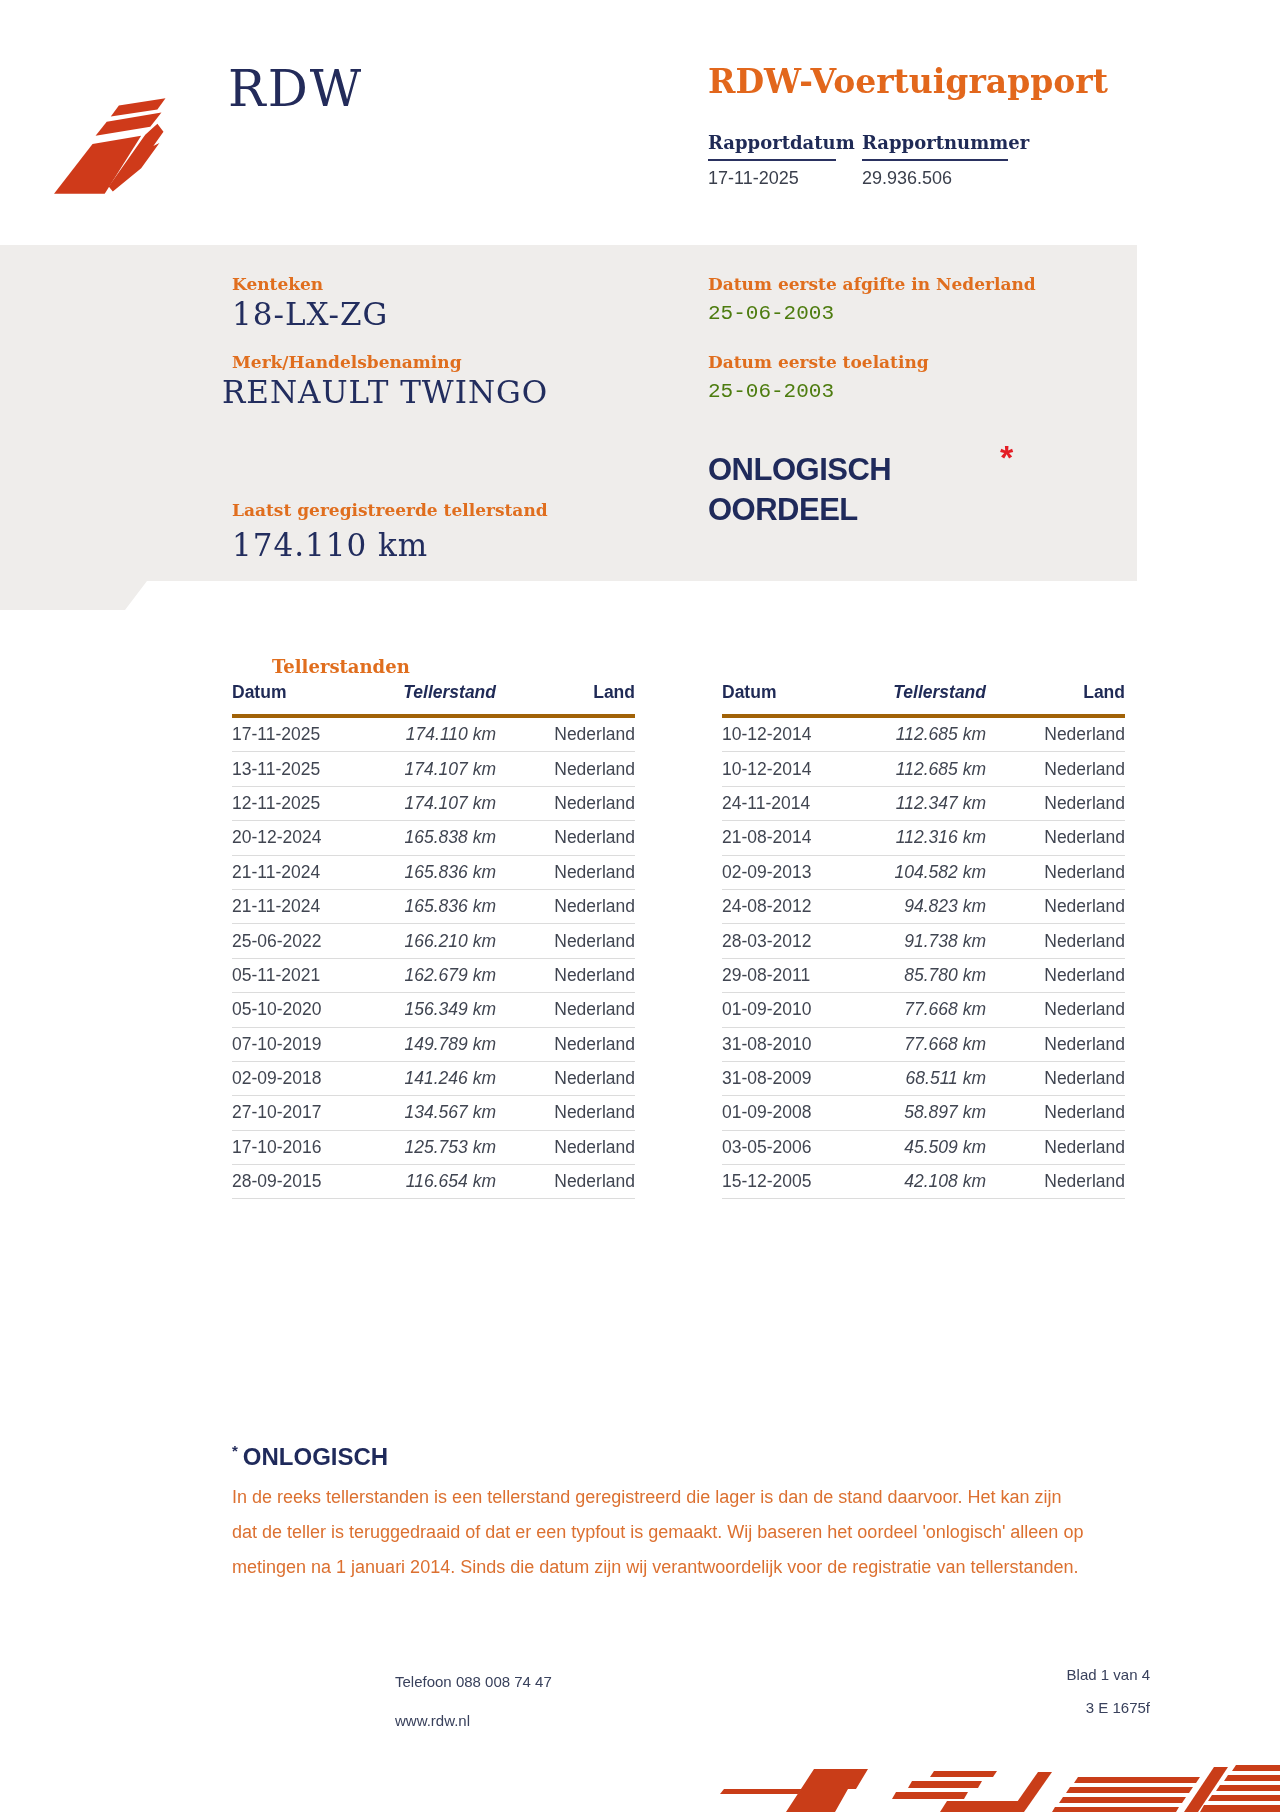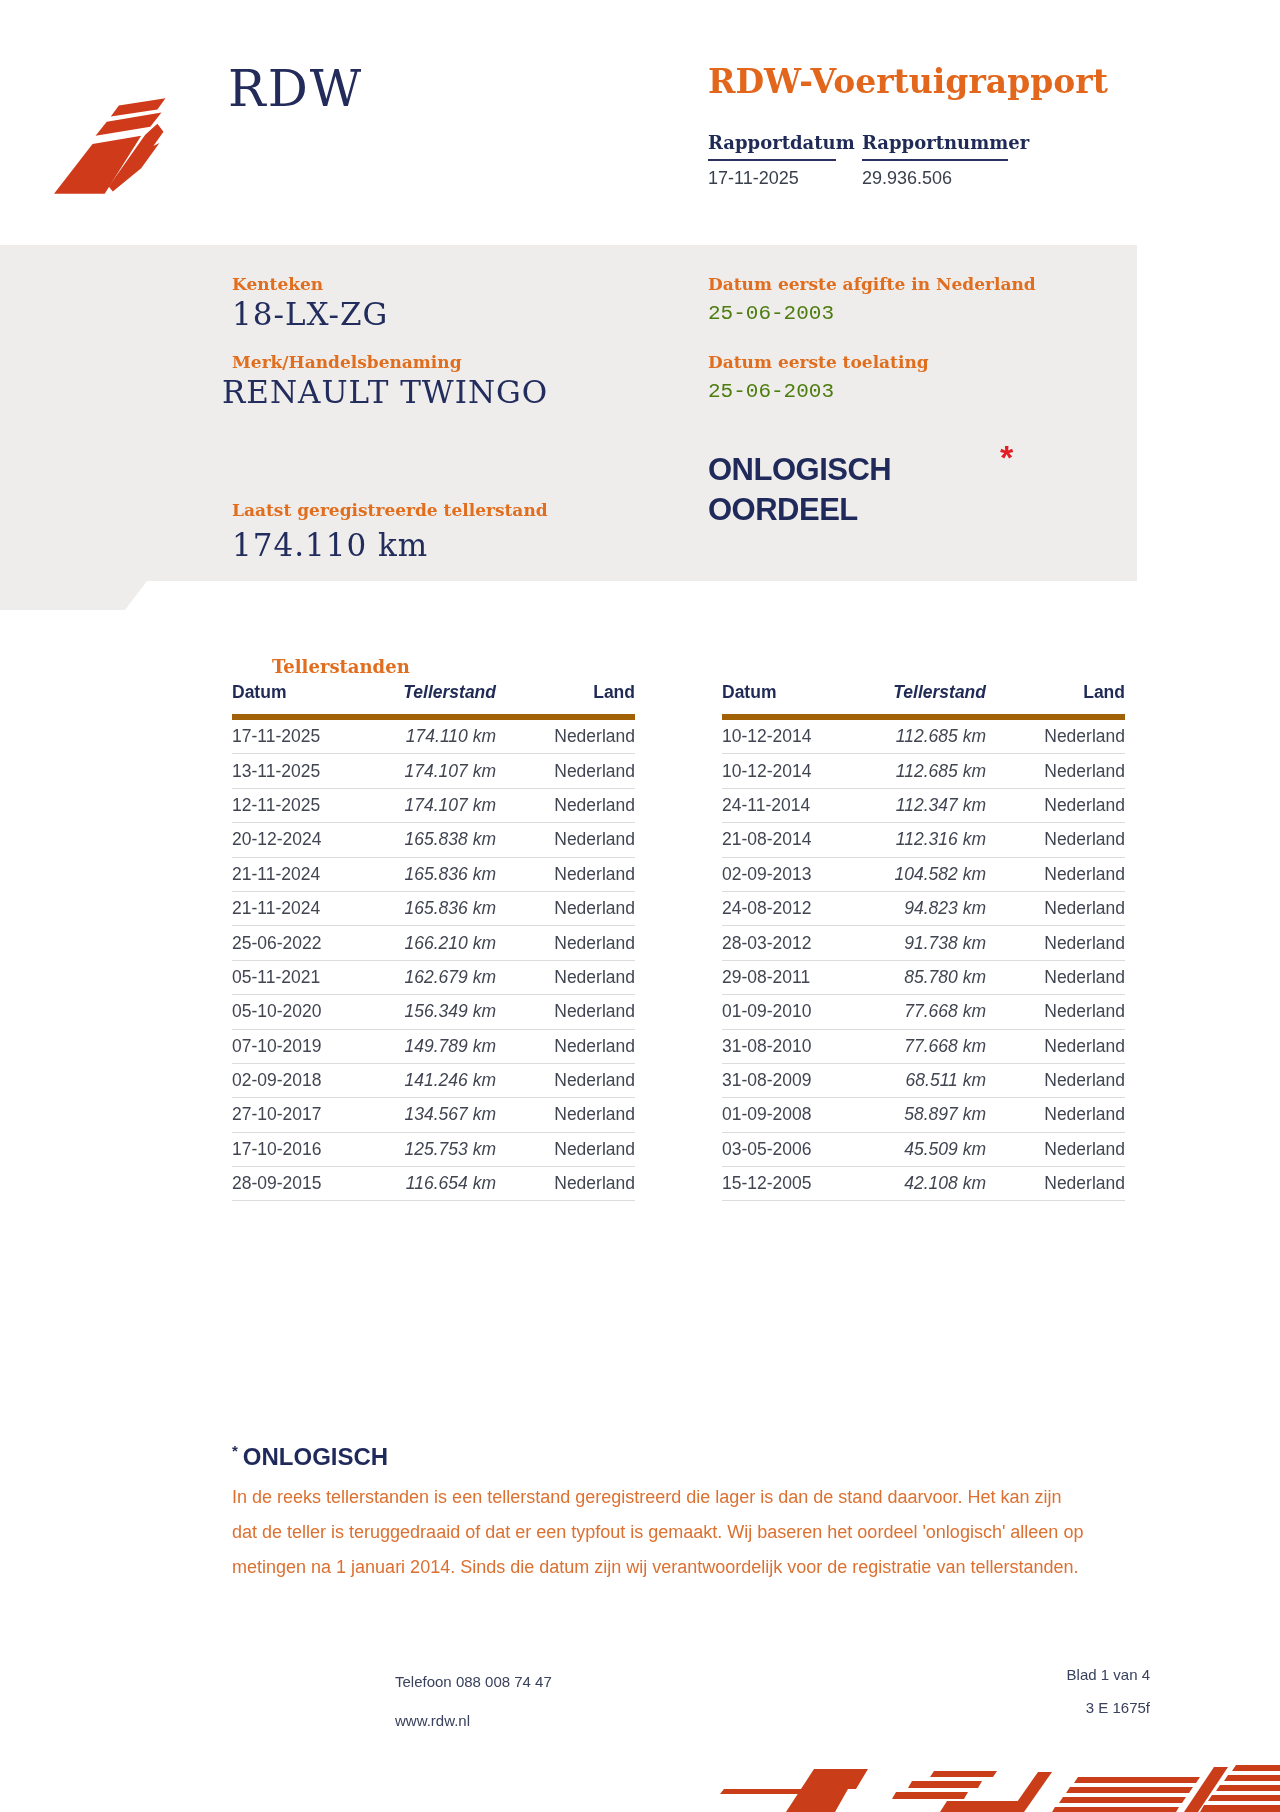--- a/index.html
+++ b/index.html
@@ -51,21 +51,21 @@
   
   .section-title{
     left:232px;top:656px;font-family:"DejaVu Serif",serif;font-weight:bold;font-size:18px;
     color:#E06E1E;
     margin-left:40px;
   }
   .otable{top:682px;width:403px;}
   #table-left{left:232px;}
   #table-right{left:722px;}
   .thead{
-    display:flex;height:32px;align-items:flex-start;border-bottom:6px solid #a16207;
+    display:flex;height:32px;align-items:flex-start;border-bottom:4px solid #a16207;
     font-weight:bold;font-size:17.5px;color:#1F2A56;
   }
   .trow{
     display:flex;height:33.4px;align-items:center;border-bottom:1px solid #DCDCDC;
     font-size:17.5px;color:#404551;
   }
   .c-date{width:160px;text-align:left;}
   .c-val{width:104px;text-align:right;font-style:italic;}
   .c-land{flex:1;text-align:right;}
 

